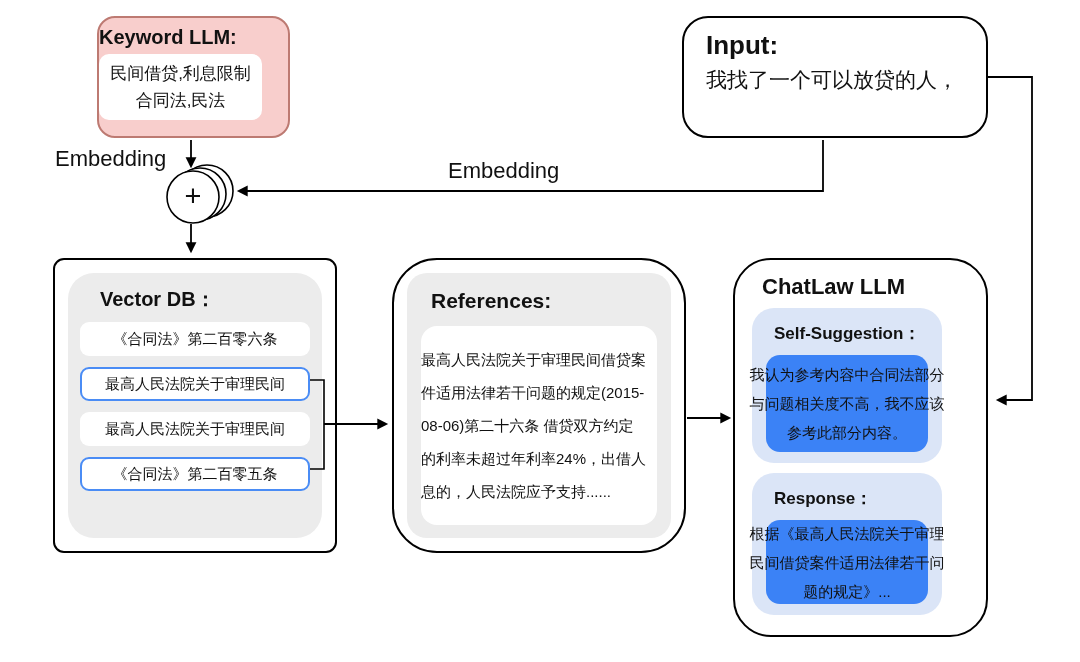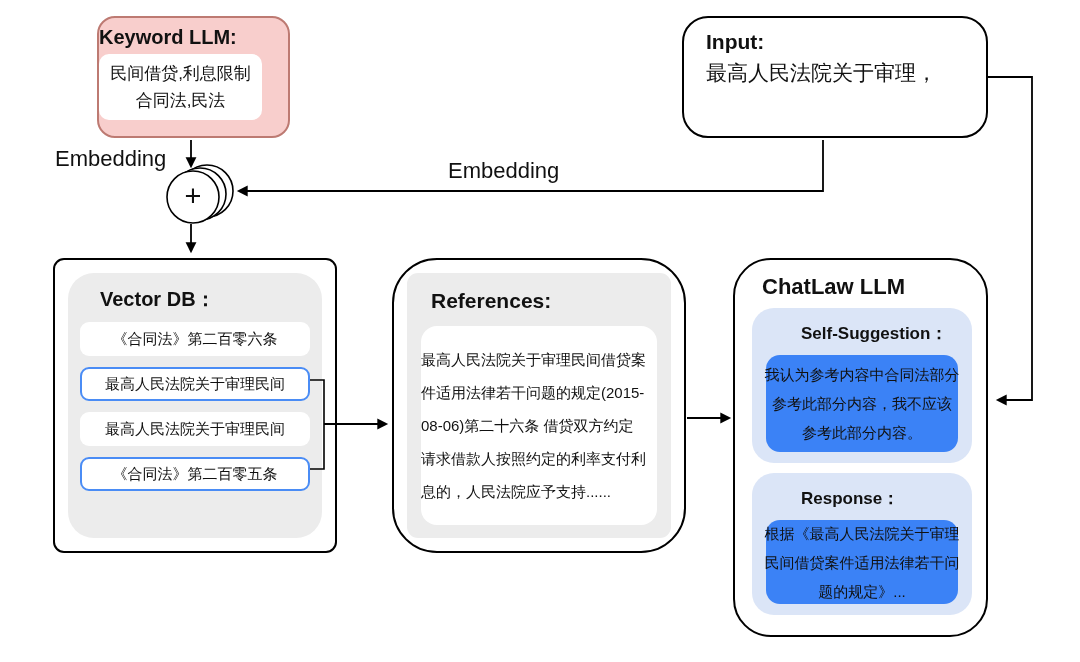--- a/index.html
+++ b/index.html
@@ -17,21 +17,21 @@
   .kw-box{left:97px; top:16px; width:193px; height:122px; border-radius:18px;
           background:var(--pink-fill); border-color:var(--pink-border);
           display:flex; flex-direction:column; align-items:flex-start;}
   .kw-title{margin-top:8px; font-size:20px; font-weight:bold;}
   .kw-inner{margin-top:5px; width:163px; height:66px; background:#fff; border-radius:10px;
             display:flex; flex-direction:column; justify-content:center; align-items:center;
             font-size:17px; line-height:27px;}
 
   
   .input-box{left:682px; top:16px; width:306px; height:122px; border-radius:26px; padding:12px 0 0 22px;}
-  .input-title{font-size:21px; font-weight:bold; margin-bottom:5px;}
+  .input-title{font-size:26px; font-weight:bold; margin-bottom:5px;}
   .input-line{font-size:21px; line-height:28px;}
 
   
   .embed-label{position:absolute; font-size:22px;}
   .embed-left{left:55px; top:146px;}
   .embed-center{left:448px; top:158px;}
 
   
   .plus{position:absolute; left:179px; top:181px; width:28px; height:30px;
         font-size:29px; text-align:center; line-height:30px; z-index:5;}
@@ -41,30 +41,30 @@
   .vdb-gray{position:absolute; left:13px; right:13px; top:13px; bottom:13px;
             background:var(--panel-gray); border-radius:26px;}
   .vdb-title{margin:13px 0 9px 32px; font-size:20px; font-weight:bold;}
   .db-item{width:230px; height:34px; margin:0 auto 11px auto; background:#fff; border-radius:9px;
            border:2px solid transparent; font-size:15px; text-align:center; line-height:30px;}
   .db-item.hl{border-color:var(--highlight-border);}
 
   
   .ref-box{left:392px; top:258px; width:294px; height:295px; border-radius:45px;}
   .ref-gray{position:absolute; left:13px; right:13px; top:13px; bottom:13px;
-            background:var(--panel-gray); border-radius:11px;}
+            background:var(--panel-gray); border-radius:20px;}
   .ref-title{margin:16px 0 0 24px; font-size:21px; font-weight:bold;}
   .ref-white{position:absolute; left:14px; right:14px; top:53px; bottom:13px; background:#fff;
              border-radius:16px; display:flex; flex-direction:column; justify-content:center; align-items:flex-start;}
   .ref-line{font-size:15px; line-height:33px; text-align:center; white-space:nowrap;}
 
   
   .cl-box{left:733px; top:258px; width:255px; height:379px; border-radius:38px;}
   .cl-title{margin:14px 0 0 27px; font-size:22px; font-weight:bold;}
-  .cl-panel{position:absolute; left:17px; width:220px; background:var(--blue-panel); border-radius:22px;padding-left:27px;}
+  .cl-panel{position:absolute; left:17px; width:190px; background:var(--blue-panel); border-radius:22px;}
   .ss-panel{top:48px; height:155px;}
   .resp-panel{top:213px; height:142px;}
   .panel-title{margin:14px 0 0 22px; font-size:17px; font-weight:bold;}
   .panel-white{position:absolute; left:14px; right:14px; top:47px; bottom:11px; background:#3b82f6;
                border-radius:14px; display:flex; flex-direction:column; justify-content:center; align-items:center;}
   .panel-line{font-size:15px; line-height:29px; text-align:center; white-space:nowrap;}
 
   
   svg.overlay{position:absolute; left:0; top:0; z-index:4; pointer-events:none;}
 </style>
@@ -76,21 +76,21 @@
   <div class="node kw-box">
     <div class="kw-title">Keyword LLM:</div>
     <div class="kw-inner">
       <div>民间借贷,利息限制</div>
       <div>合同法,民法</div>
     </div>
   </div>
 
   <div class="node input-box">
     <div class="input-title">Input:</div>
-    <div class="input-line">最高人民法院关于审理，</div>
+    <div class="input-line">我找了一个可以放贷的人，</div>
   </div>
 
   <div class="embed-label embed-left">Embedding</div>
   <div class="embed-label embed-center">Embedding</div>
 
   <div class="plus">+</div>
 
   <div class="node vdb-box">
     <div class="vdb-gray">
       <div class="vdb-title">Vector DB：</div>
@@ -101,34 +101,34 @@
     </div>
   </div>
 
   <div class="node ref-box">
     <div class="ref-gray">
       <div class="ref-title">References:</div>
       <div class="ref-white">
         <div class="ref-line">最高人民法院关于审理民间借贷案</div>
         <div class="ref-line">件适用法律若干问题的规定(2015-</div>
         <div class="ref-line">08-06)第二十六条 借贷双方约定</div>
-        <div class="ref-line">请求借款人按照约定的利率支付利</div>
+        <div class="ref-line">的利率未超过年利率24%，出借人</div>
         <div class="ref-line">息的，人民法院应予支持......</div>
       </div>
     </div>
   </div>
 
   <div class="node cl-box">
     <div class="cl-title">ChatLaw LLM</div>
 
     <div class="cl-panel ss-panel">
       <div class="panel-title">Self-Suggestion：</div>
       <div class="panel-white">
         <div class="panel-line">我认为参考内容中合同法部分</div>
-        <div class="panel-line">参考此部分内容，我不应该</div>
+        <div class="panel-line">与问题相关度不高，我不应该</div>
         <div class="panel-line">参考此部分内容。</div>
       </div>
     </div>
 
     <div class="cl-panel resp-panel">
       <div class="panel-title">Response：</div>
       <div class="panel-white">
         <div class="panel-line">根据《最高人民法院关于审理</div>
         <div class="panel-line">民间借贷案件适用法律若干问</div>
         <div class="panel-line">题的规定》...</div>

